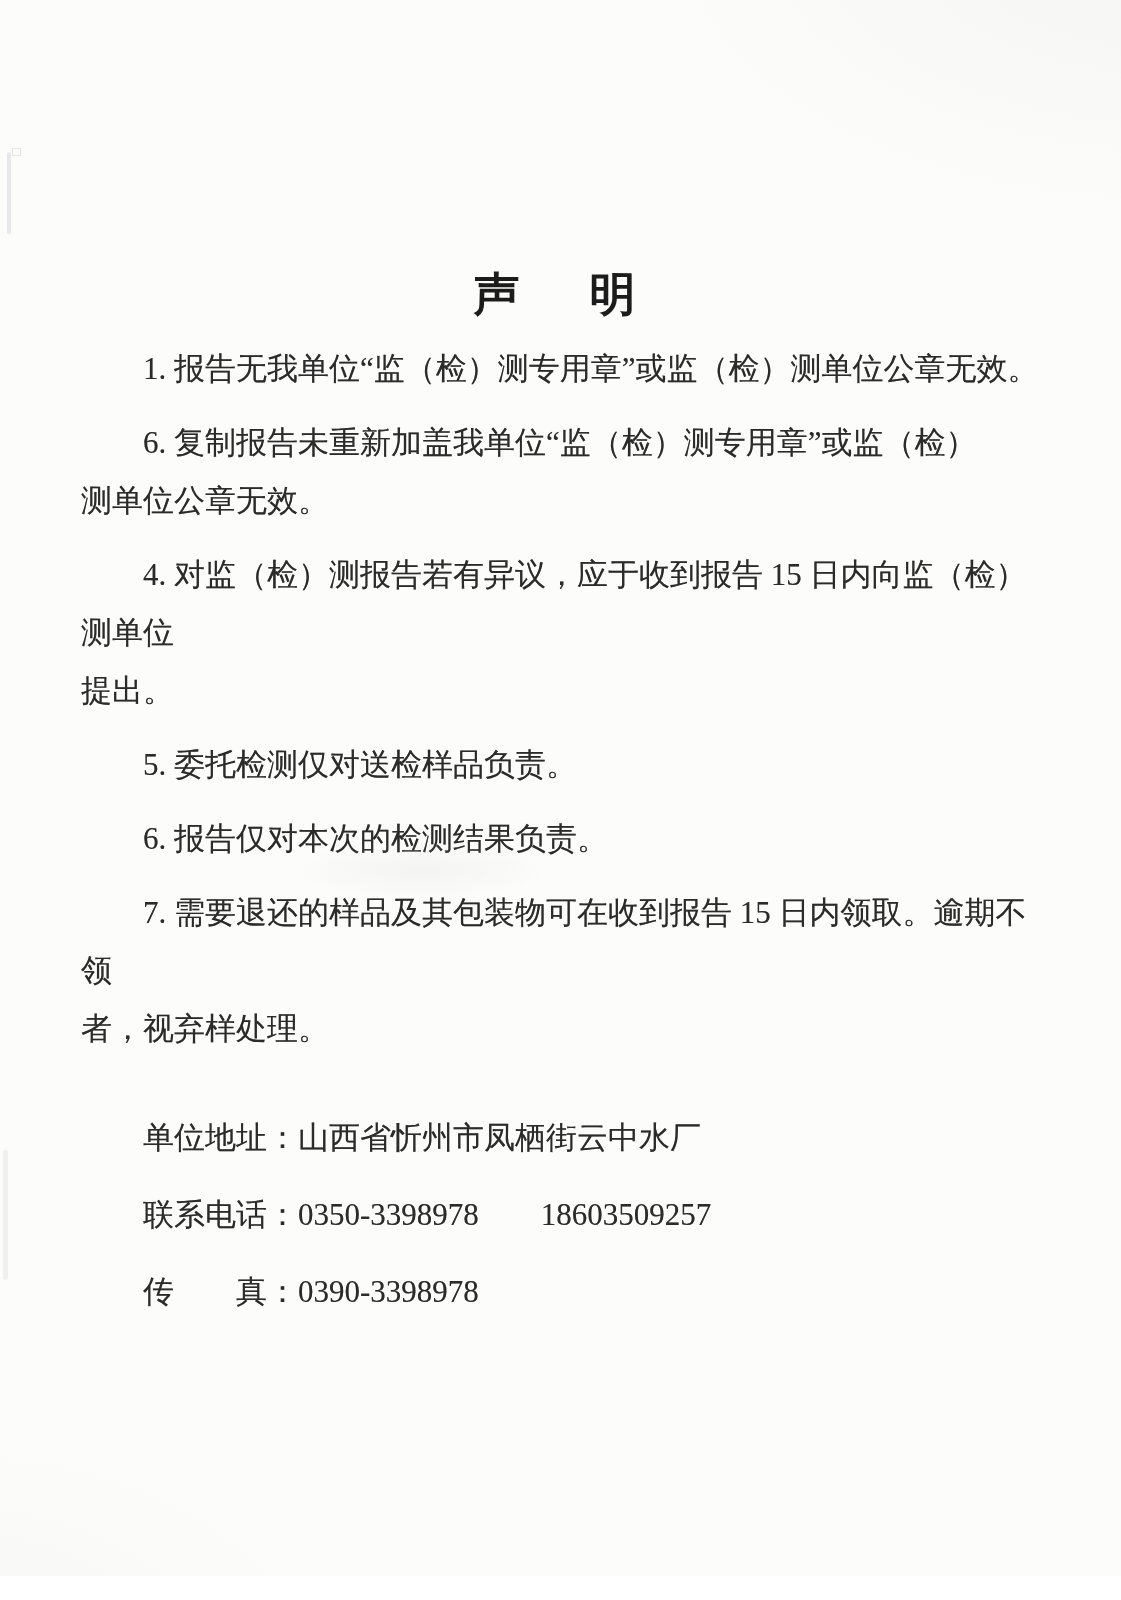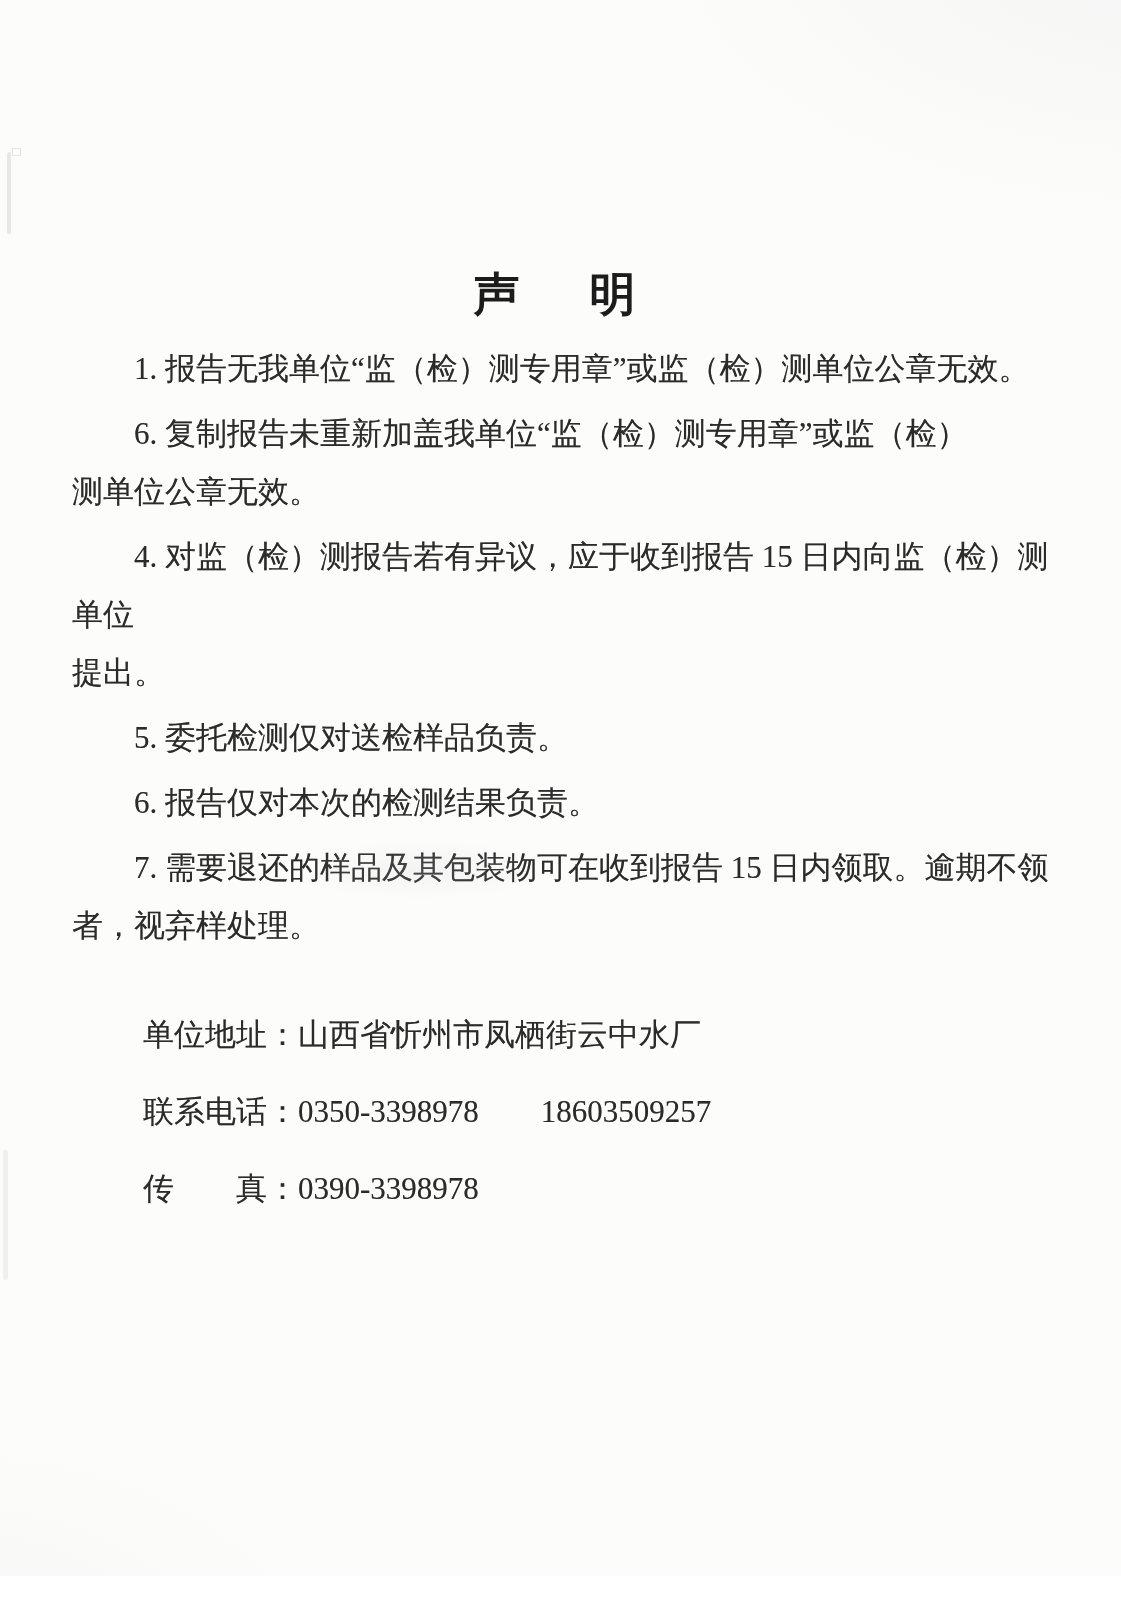--- a/index.html
+++ b/index.html
@@ -63,21 +63,21 @@
     letter-spacing: 12px;
     color: #1c1c1c;
     white-space: pre-wrap;
   }
   .content {
     font-size: 31px;
     line-height: 58px;
     text-shadow: 0 0 0.5px rgba(20,20,20,0.4);
   }
   .content p.item {
-    margin: 7px;
+    margin: 16px;
     text-indent: 2em;
     white-space: pre-wrap;
     font-family: Liberation Serif, serif;
   }
   .contact {
     margin-top: 49px;
     padding-left: 2em;
     font-size: 31px;
     line-height: 61px;
     text-shadow: 0 0 0.5px rgba(20,20,20,0.4);

